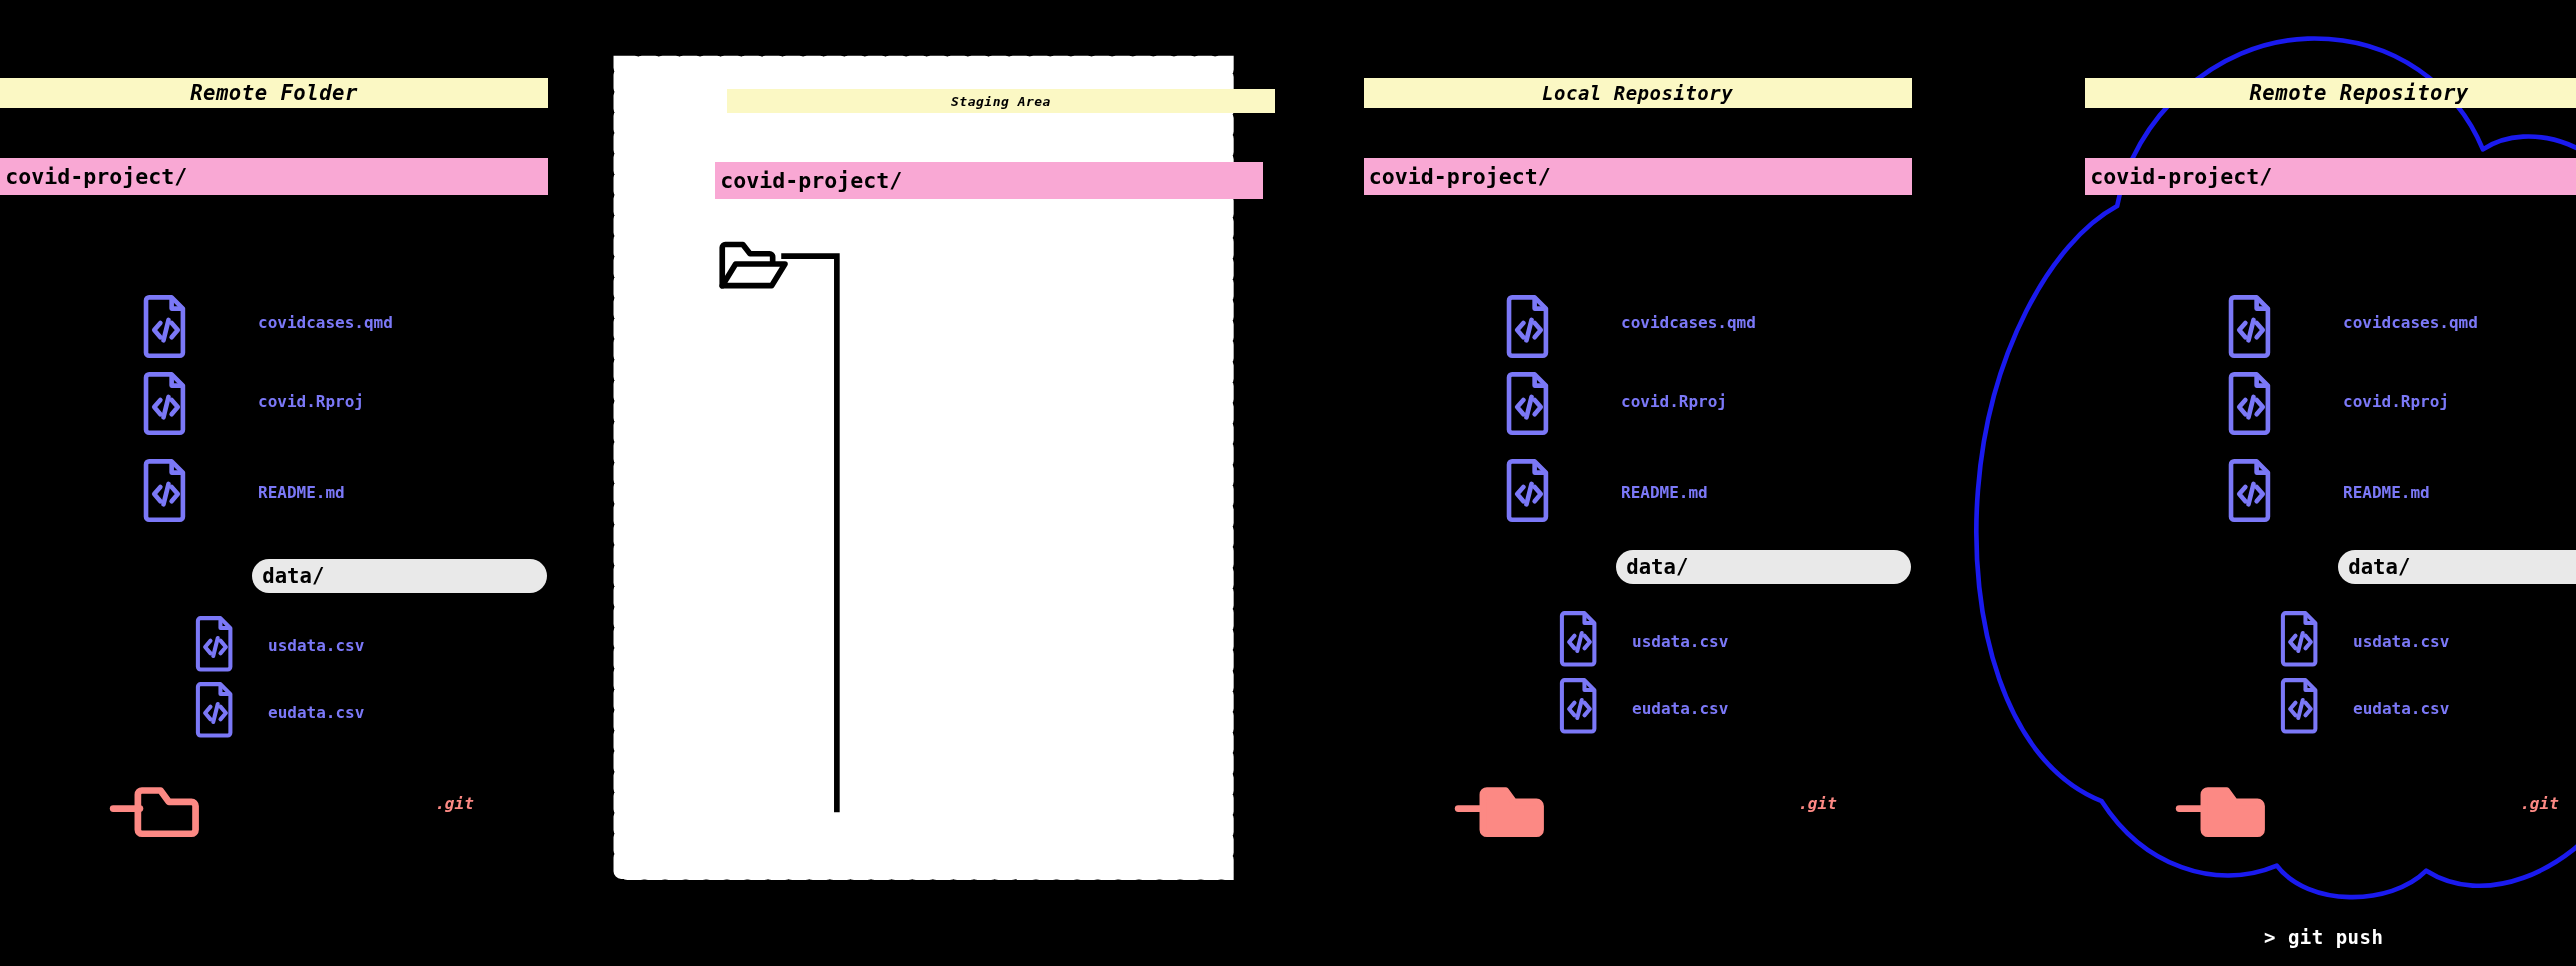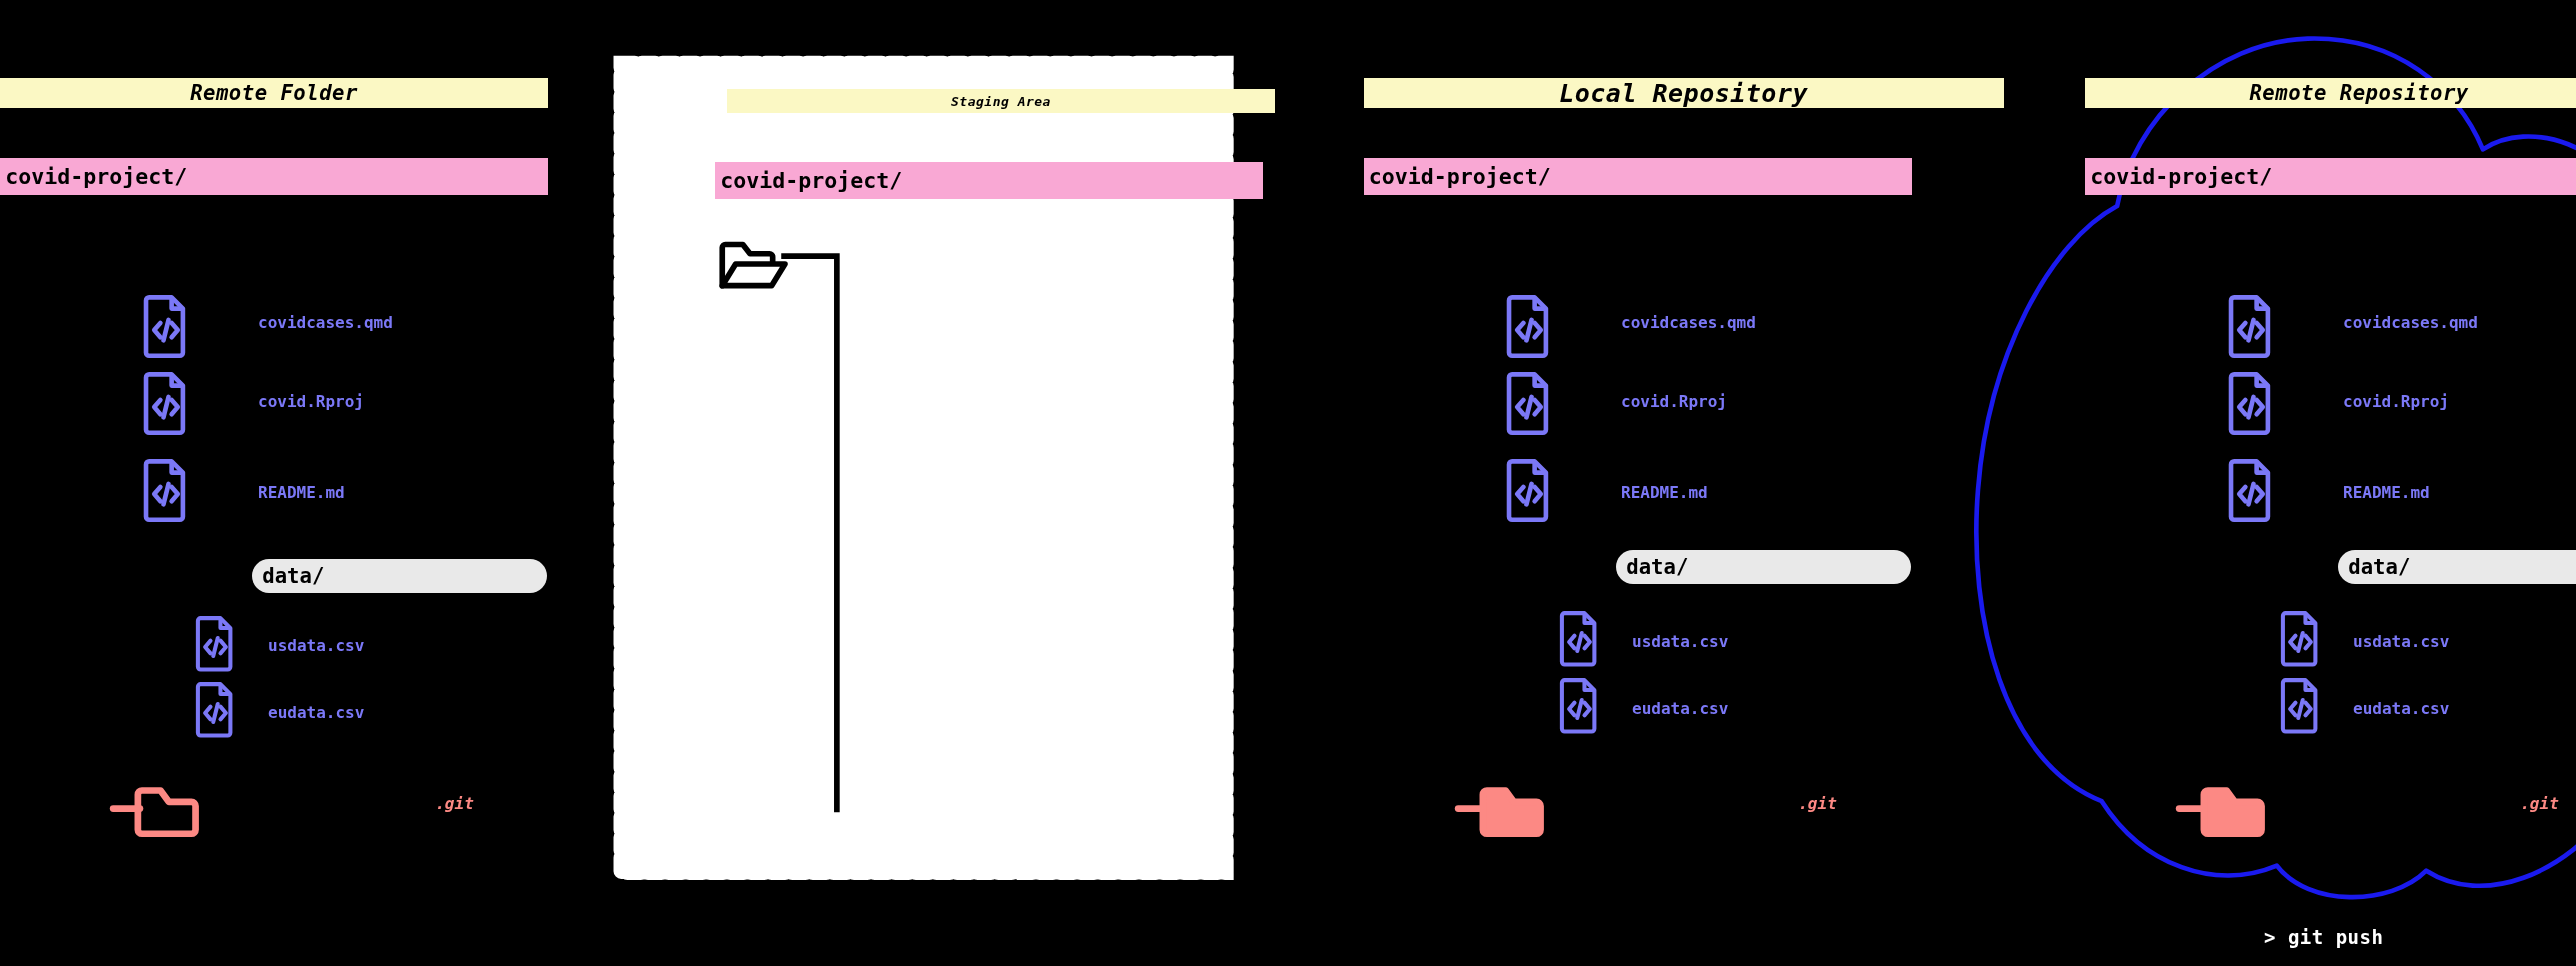--- a/index.html
+++ b/index.html
@@ -143,21 +143,21 @@
       <path d="M18 100 V26 a6 6 0 0 1 6 -6 h34 l14 18 h38 a6 6 0 0 1 6 6 v16" fill="none" stroke="#000" stroke-width="11" stroke-linejoin="round" stroke-linecap="round"></path>
       <path d="M18 100 l26 -42 h96 l-26 42 z" fill="#fff" stroke="#000" stroke-width="11" stroke-linejoin="round" stroke-linecap="round"></path>
     </svg>
   </div>
   <svg width="93" height="618" viewBox="0 0 180 1200" style="position:absolute;left:165px;top:252px;">
     <path d="M6 8 h108 v1080" fill="none" stroke="#000" stroke-width="11" stroke-linejoin="miter"></path>
   </svg>
 </div>
 
 <div class="panel" style="left:1360px;width:567px;">
-  <div class="hdr" style="left:3.6px;top:78px;width:640px;height:30px;font-size:25px;">Local Repository</div>
+  <div class="hdr" style="left:3.6px;top:78px;width:548px;height:30px;font-size:19px;">Local Repository</div>
 
   <div class="pathbox" style="left:3.6px;top:158px;width:548px;height:37px;font-size:21.6px;padding-left:5.2px;box-sizing:border-box;">covid-project/</div>
 
   <div class="ficon" style="left:148px;top:293px;">
     <svg width="42" height="64" viewBox="0 0 82 124">
       <path d="M8 8 h44 l22 22 v86 a6 6 0 0 1 -6 6 h-60 a6 6 0 0 1 -6 -6 v-102 a6 6 0 0 1 6 -6 z" fill="none" stroke="#7b78f7" stroke-width="9" stroke-linejoin="round"></path>
       <path d="M52 8 v22 h22" fill="none" stroke="#7b78f7" stroke-width="9" stroke-linejoin="round"></path>
       <path d="M30 58 l-12 14 l12 14" fill="none" stroke="#7b78f7" stroke-width="9" stroke-linecap="round" stroke-linejoin="round"></path>
       <path d="M52 58 l12 14 l-12 14" fill="none" stroke="#7b78f7" stroke-width="9" stroke-linecap="round" stroke-linejoin="round"></path>
       <path d="M46 52 l-10 40" fill="none" stroke="#7b78f7" stroke-width="9" stroke-linecap="round"></path>

